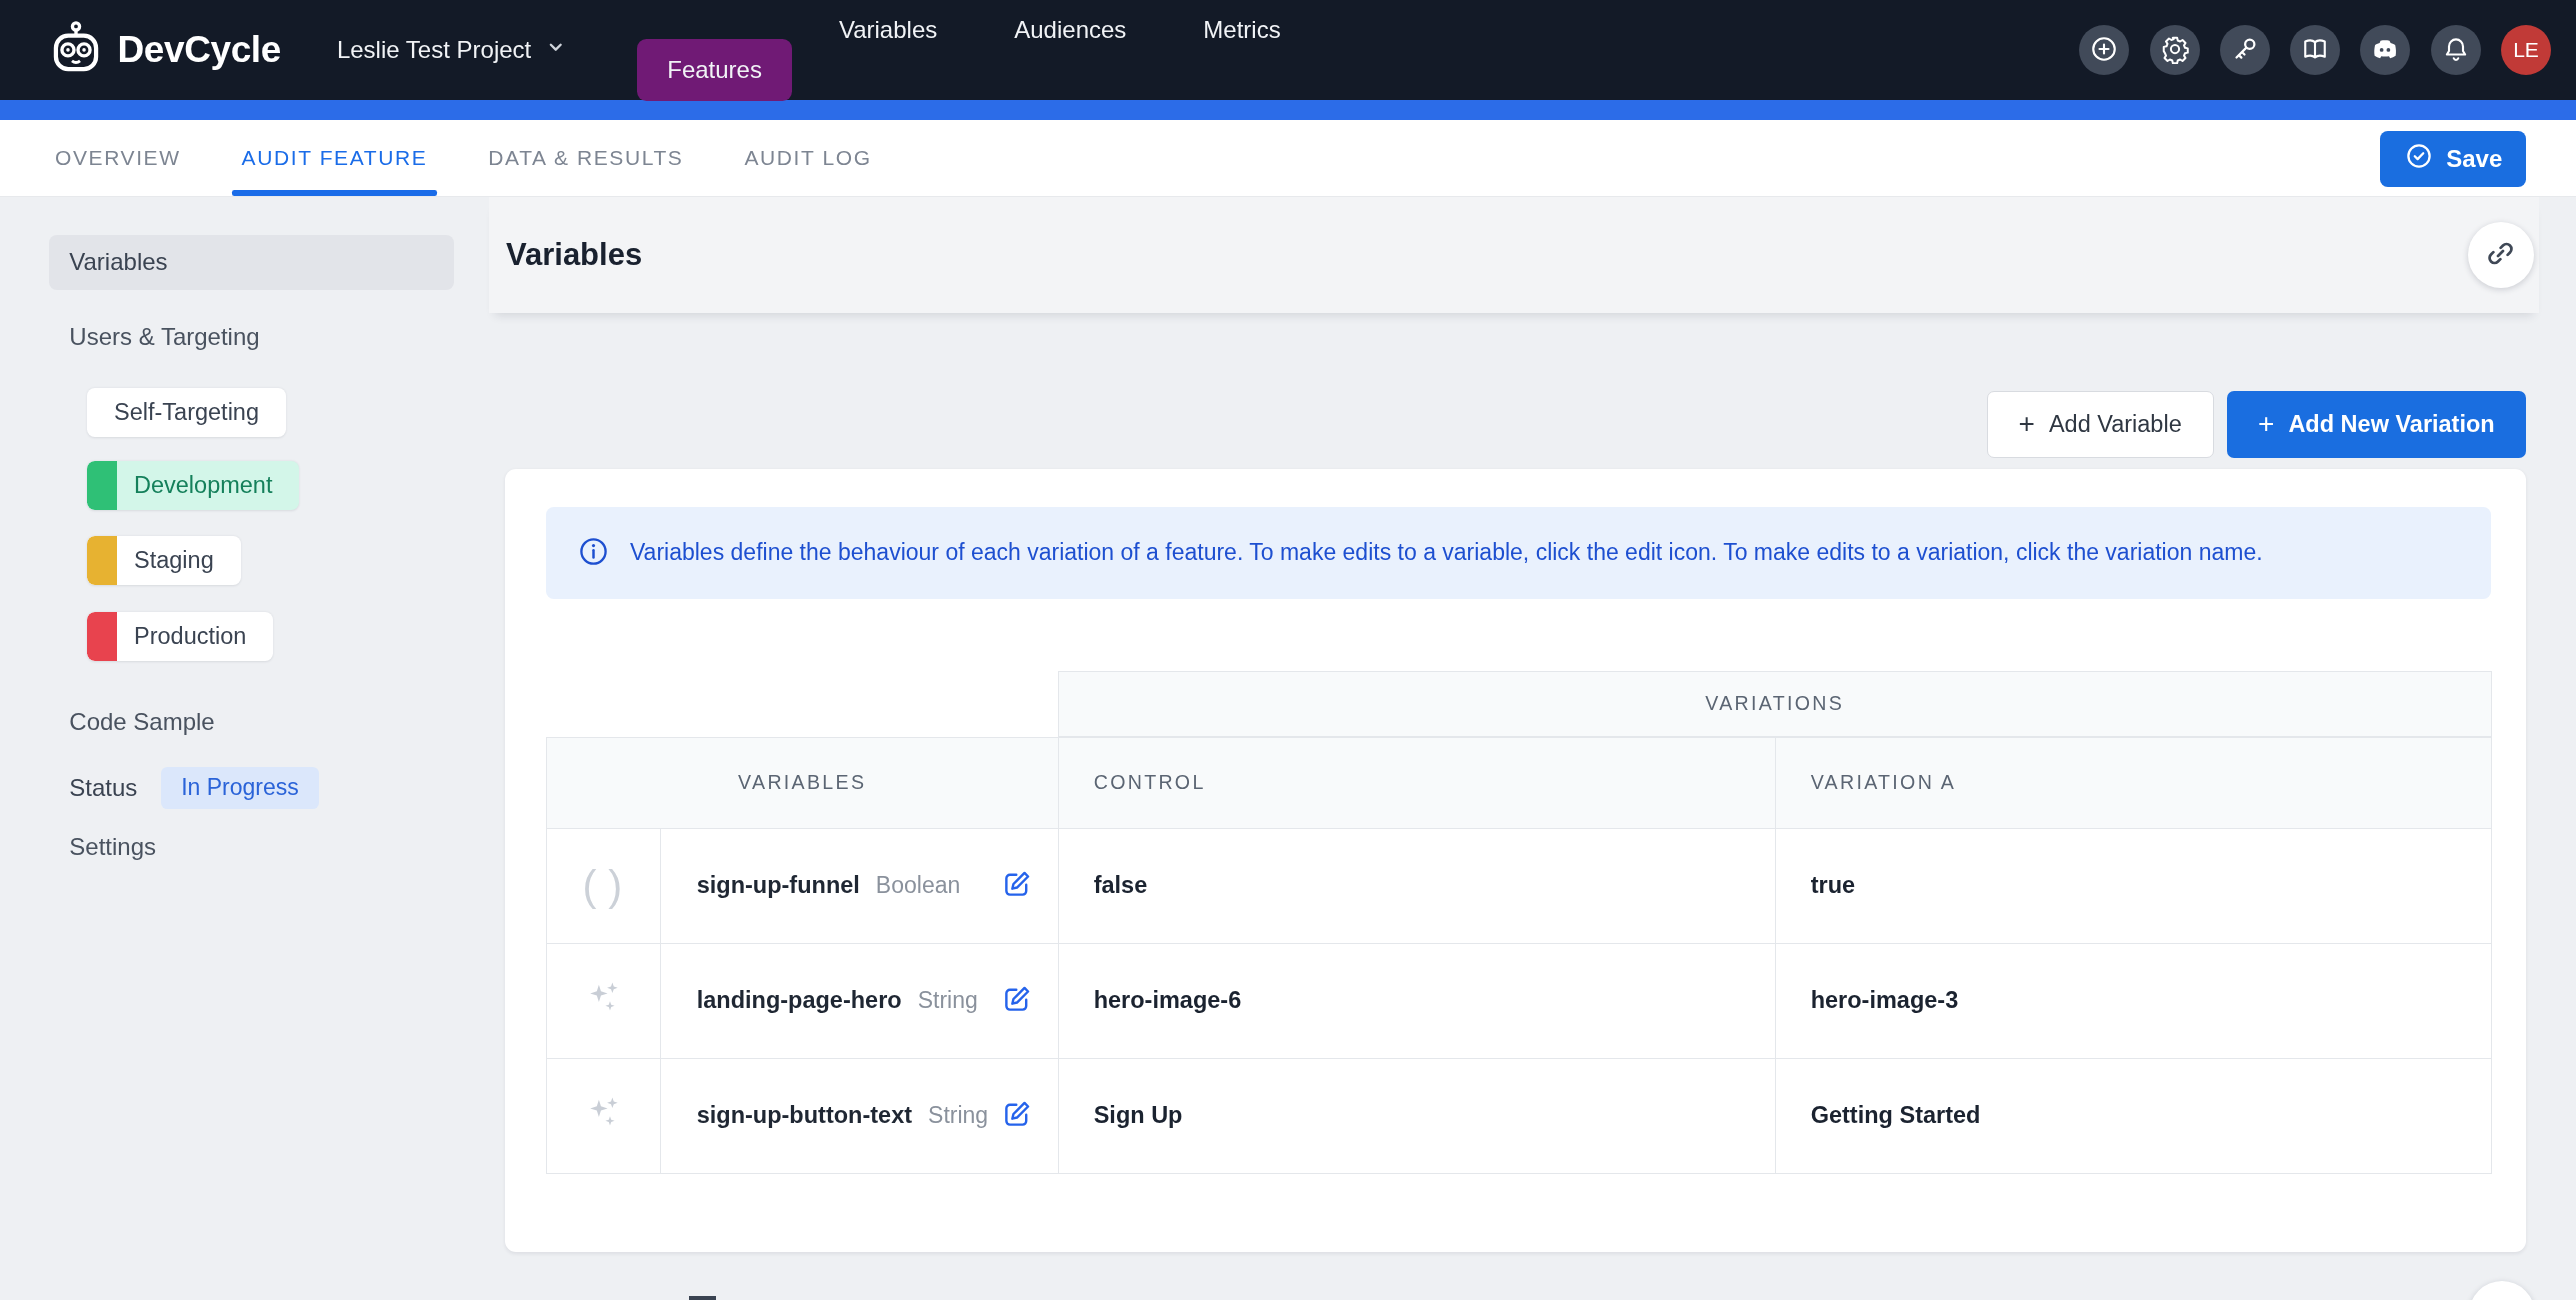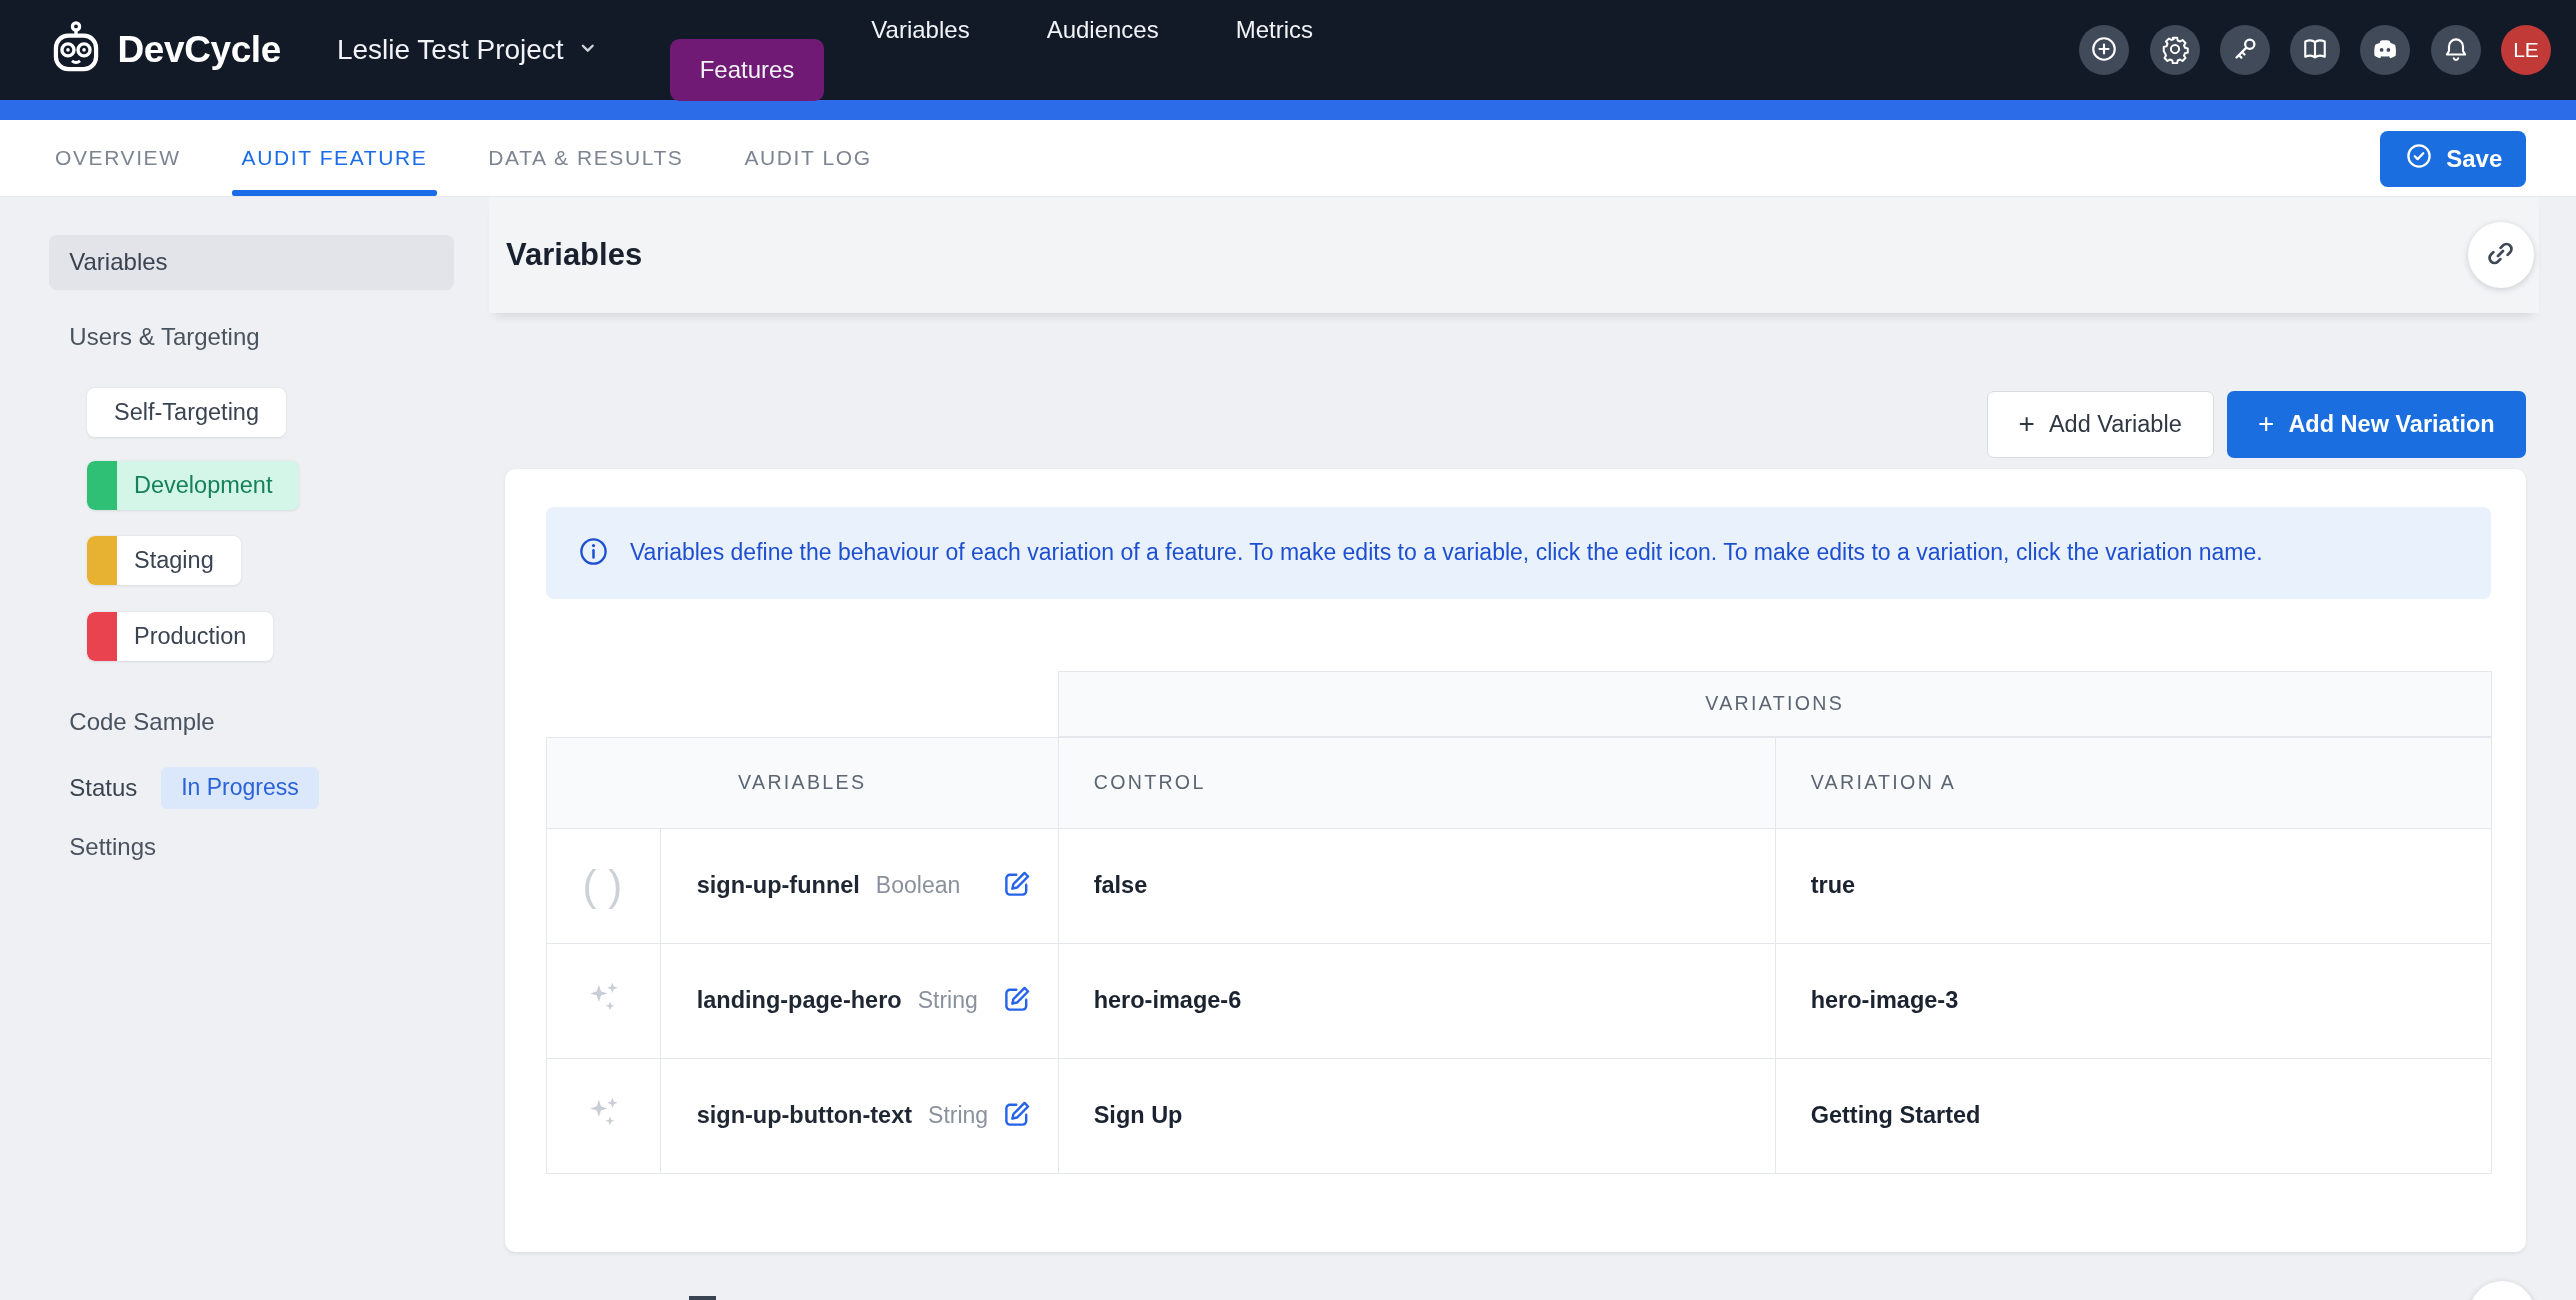--- a/index.html
+++ b/index.html
@@ -11,21 +11,21 @@
   }
   
   .topnav {
     height: 100px; background: #131a27; display: flex; align-items: center;
     padding: 0 25px 0 47px; color: #fff;
   }
   .logo { display: flex; align-items: center; gap: 12.5px; cursor: pointer; }
   .logo svg { width: 58px; height: 58px; }
   .logo-text { font-size: 37px; font-weight: 700; letter-spacing: -0.4px; }
   .project-sel { margin-left: 56px; display: flex; align-items: center; gap: 12.5px;
-    font-size: 28px; color: #f1f3f6; cursor: pointer; }
+    font-size: 24px; color: #f1f3f6; cursor: pointer; }
   .project-sel svg { width: 23.5px; height: 23.5px; }
   .nav-items { display: flex; margin-left: 70px; gap: 17px; }
   .nav-item { font-size: 24px; padding: 17px 30px; border-radius: 9.4px; color: #f1f3f6; cursor: pointer; }
   .nav-item.active { background: #701a75; margin-top: 40px; }
   .nav-right { margin-left: auto; display: flex; align-items: center; gap: 20.3px; }
   .icon-circle {
     width: 50px; height: 50px; border-radius: 50%; background: #414a59;
     display: flex; align-items: center; justify-content: center; cursor: pointer; flex: 0 0 auto;
   }
   .icon-circle svg { width: 30px; height: 30px; }

